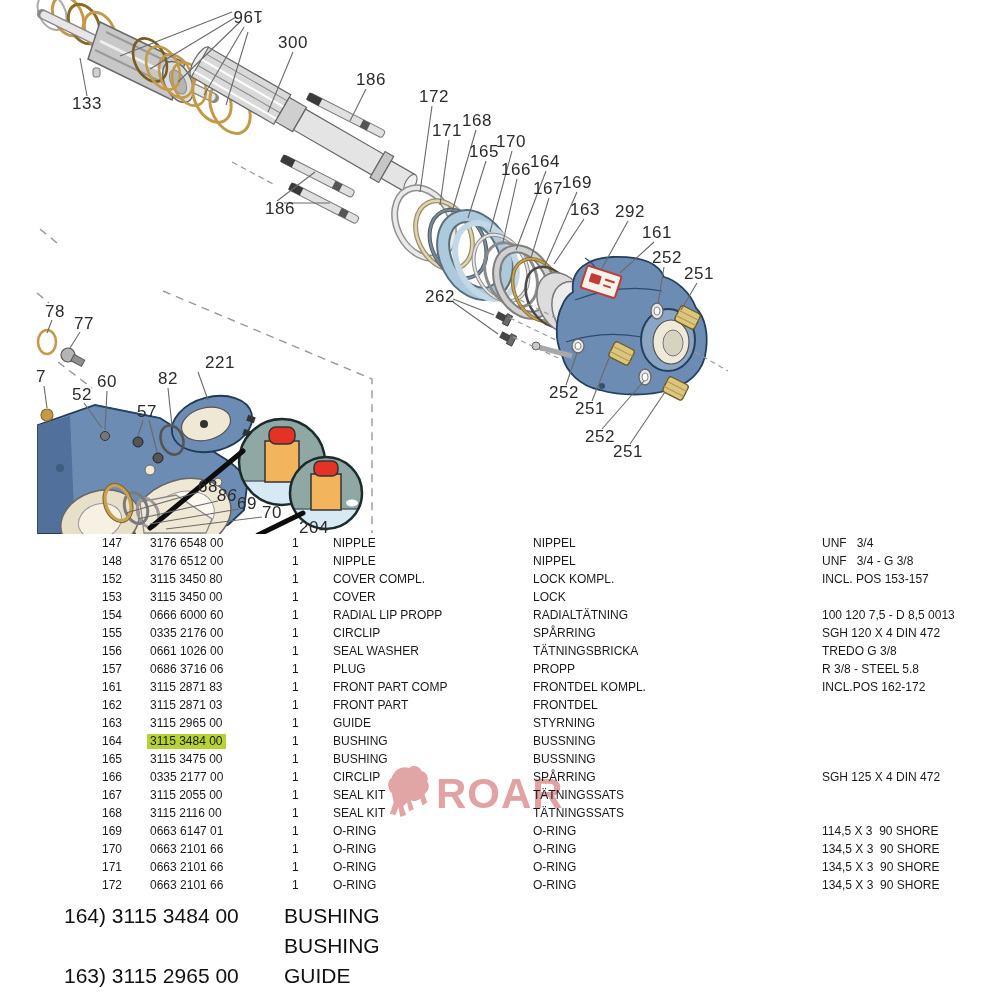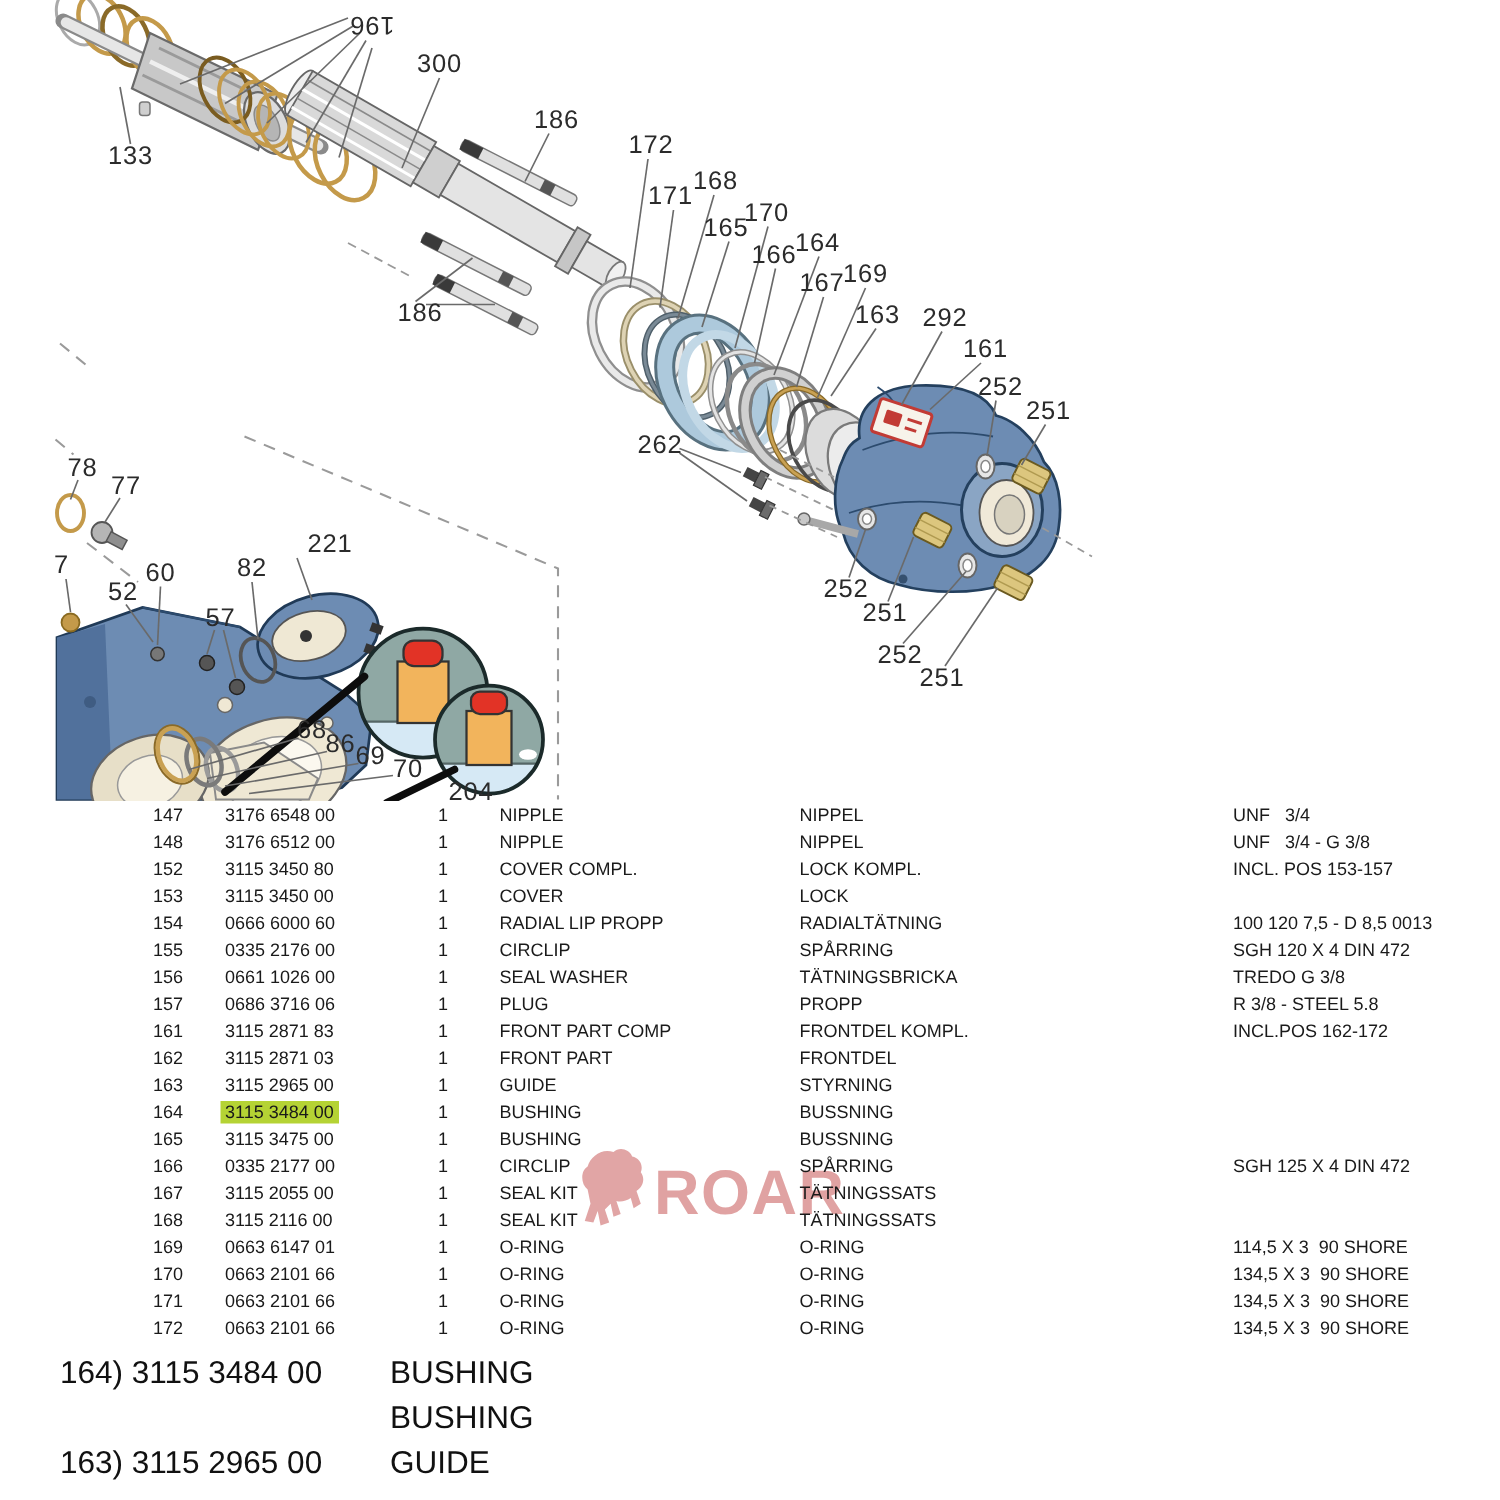--- a/index.html
+++ b/index.html
@@ -23,21 +23,21 @@
   #wm-drill{color:#bcc0c0;opacity:.85;}
   .wm-lion{opacity:.78;}
   
   #parts-table{position:absolute;left:0;top:536px;width:1000px;height:362px;font-size:12px;}
   .trow{position:absolute;left:0;width:892px;height:18px;line-height:15px;}
   .trow span{position:absolute;top:0;white-space:pre;}
   .c0{left:102px;} .c1{left:150px;} .c2{left:292px;} .c3{left:333px;} .c4{left:533px;} .c5{left:822px;}
   .hl{background:#b5d334;padding:0 3px;margin-left:-3px;}
   
   #summary{position:absolute;left:40px;top:901px;font-size:21px;color:#111;}
-  .srow{position:relative;height:30px;line-height:30px;white-space:nowrap;}
+  .srow{position:relative;height:30px;line-height:30px;white-space:nowrap;margin-left:24px;}
   .srow .sdesc{position:absolute;left:220px;top:0;}
 </style>
 </head>
 <body>
 
 <div id="diagram">
 <svg width="1000" height="534" viewBox="0 0 1000 534">
 
   <g>
     <ellipse cx="52" cy="12" rx="13" ry="19" transform="rotate(-27 52 12)" fill="#ffffff" stroke="#aaaaaa" stroke-width="2"></ellipse>
@@ -356,21 +356,21 @@
       <div class="callout" style="left: 628px; top: 452px;">251</div>
       <div class="callout" style="left: 55px; top: 312px;">78</div>
       <div class="callout" style="left: 84px; top: 324px;">77</div>
       <div class="callout" style="left: 41px; top: 377px;">7</div>
       <div class="callout" style="left: 82px; top: 395px;">52</div>
       <div class="callout" style="left: 107px; top: 382px;">60</div>
       <div class="callout" style="left: 147px; top: 412px;">57</div>
       <div class="callout" style="left: 168px; top: 379px;">82</div>
       <div class="callout" style="left: 200px; top: 363px; margin-left: 20px;">221</div>
       <div class="callout" style="left: 208px; top: 487px;">68</div>
-      <div class="callout" style="left: 227px; top: 496px;">86</div>
+      <div class="callout" style="left: 227px; top: 496px; font-style: italic;">86</div>
       <div class="callout" style="left: 247px; top: 504px;">69</div>
       <div class="callout" style="left: 272px; top: 513px;">70</div>
       <div class="callout" style="left: 314px; top: 528px;">204</div>
       <div class="callout" style="left: 345px; top: 523px; margin-top: 44px;">104</div>
     </div>
 </div>
 
 <div id="watermark">
   <span class="wm-lion">
     <svg width="46" height="58" viewBox="0 0 48 58">

